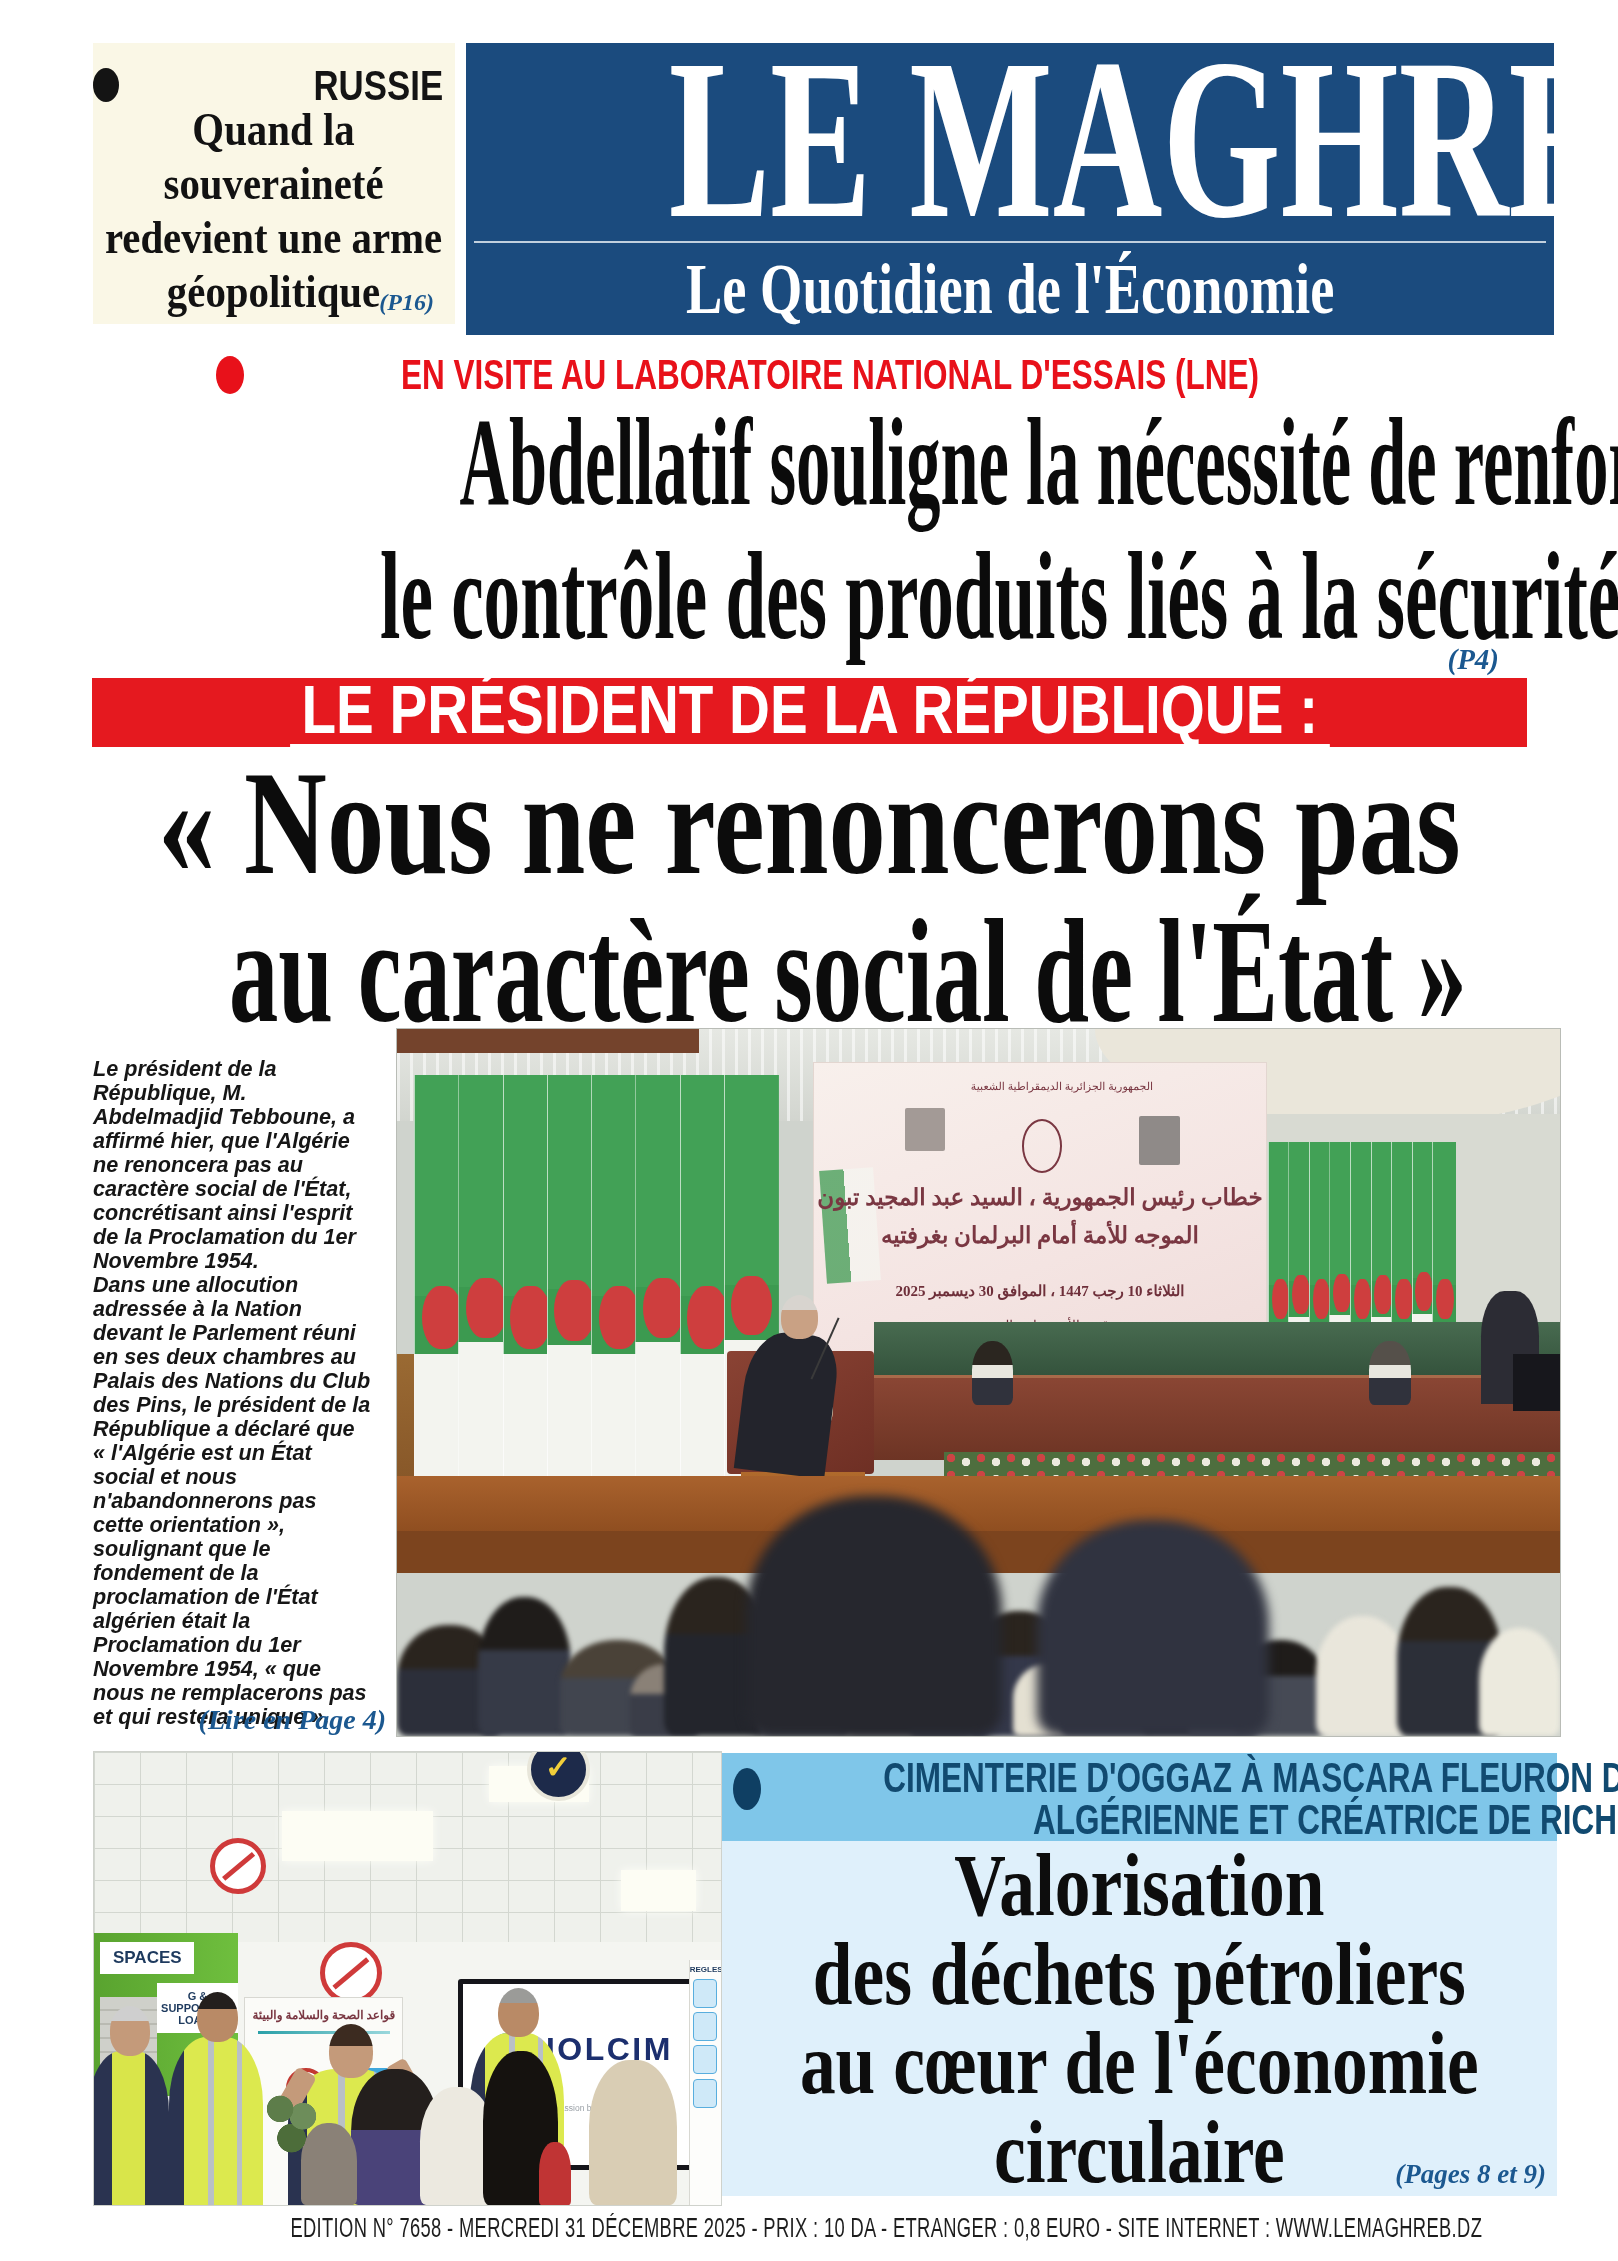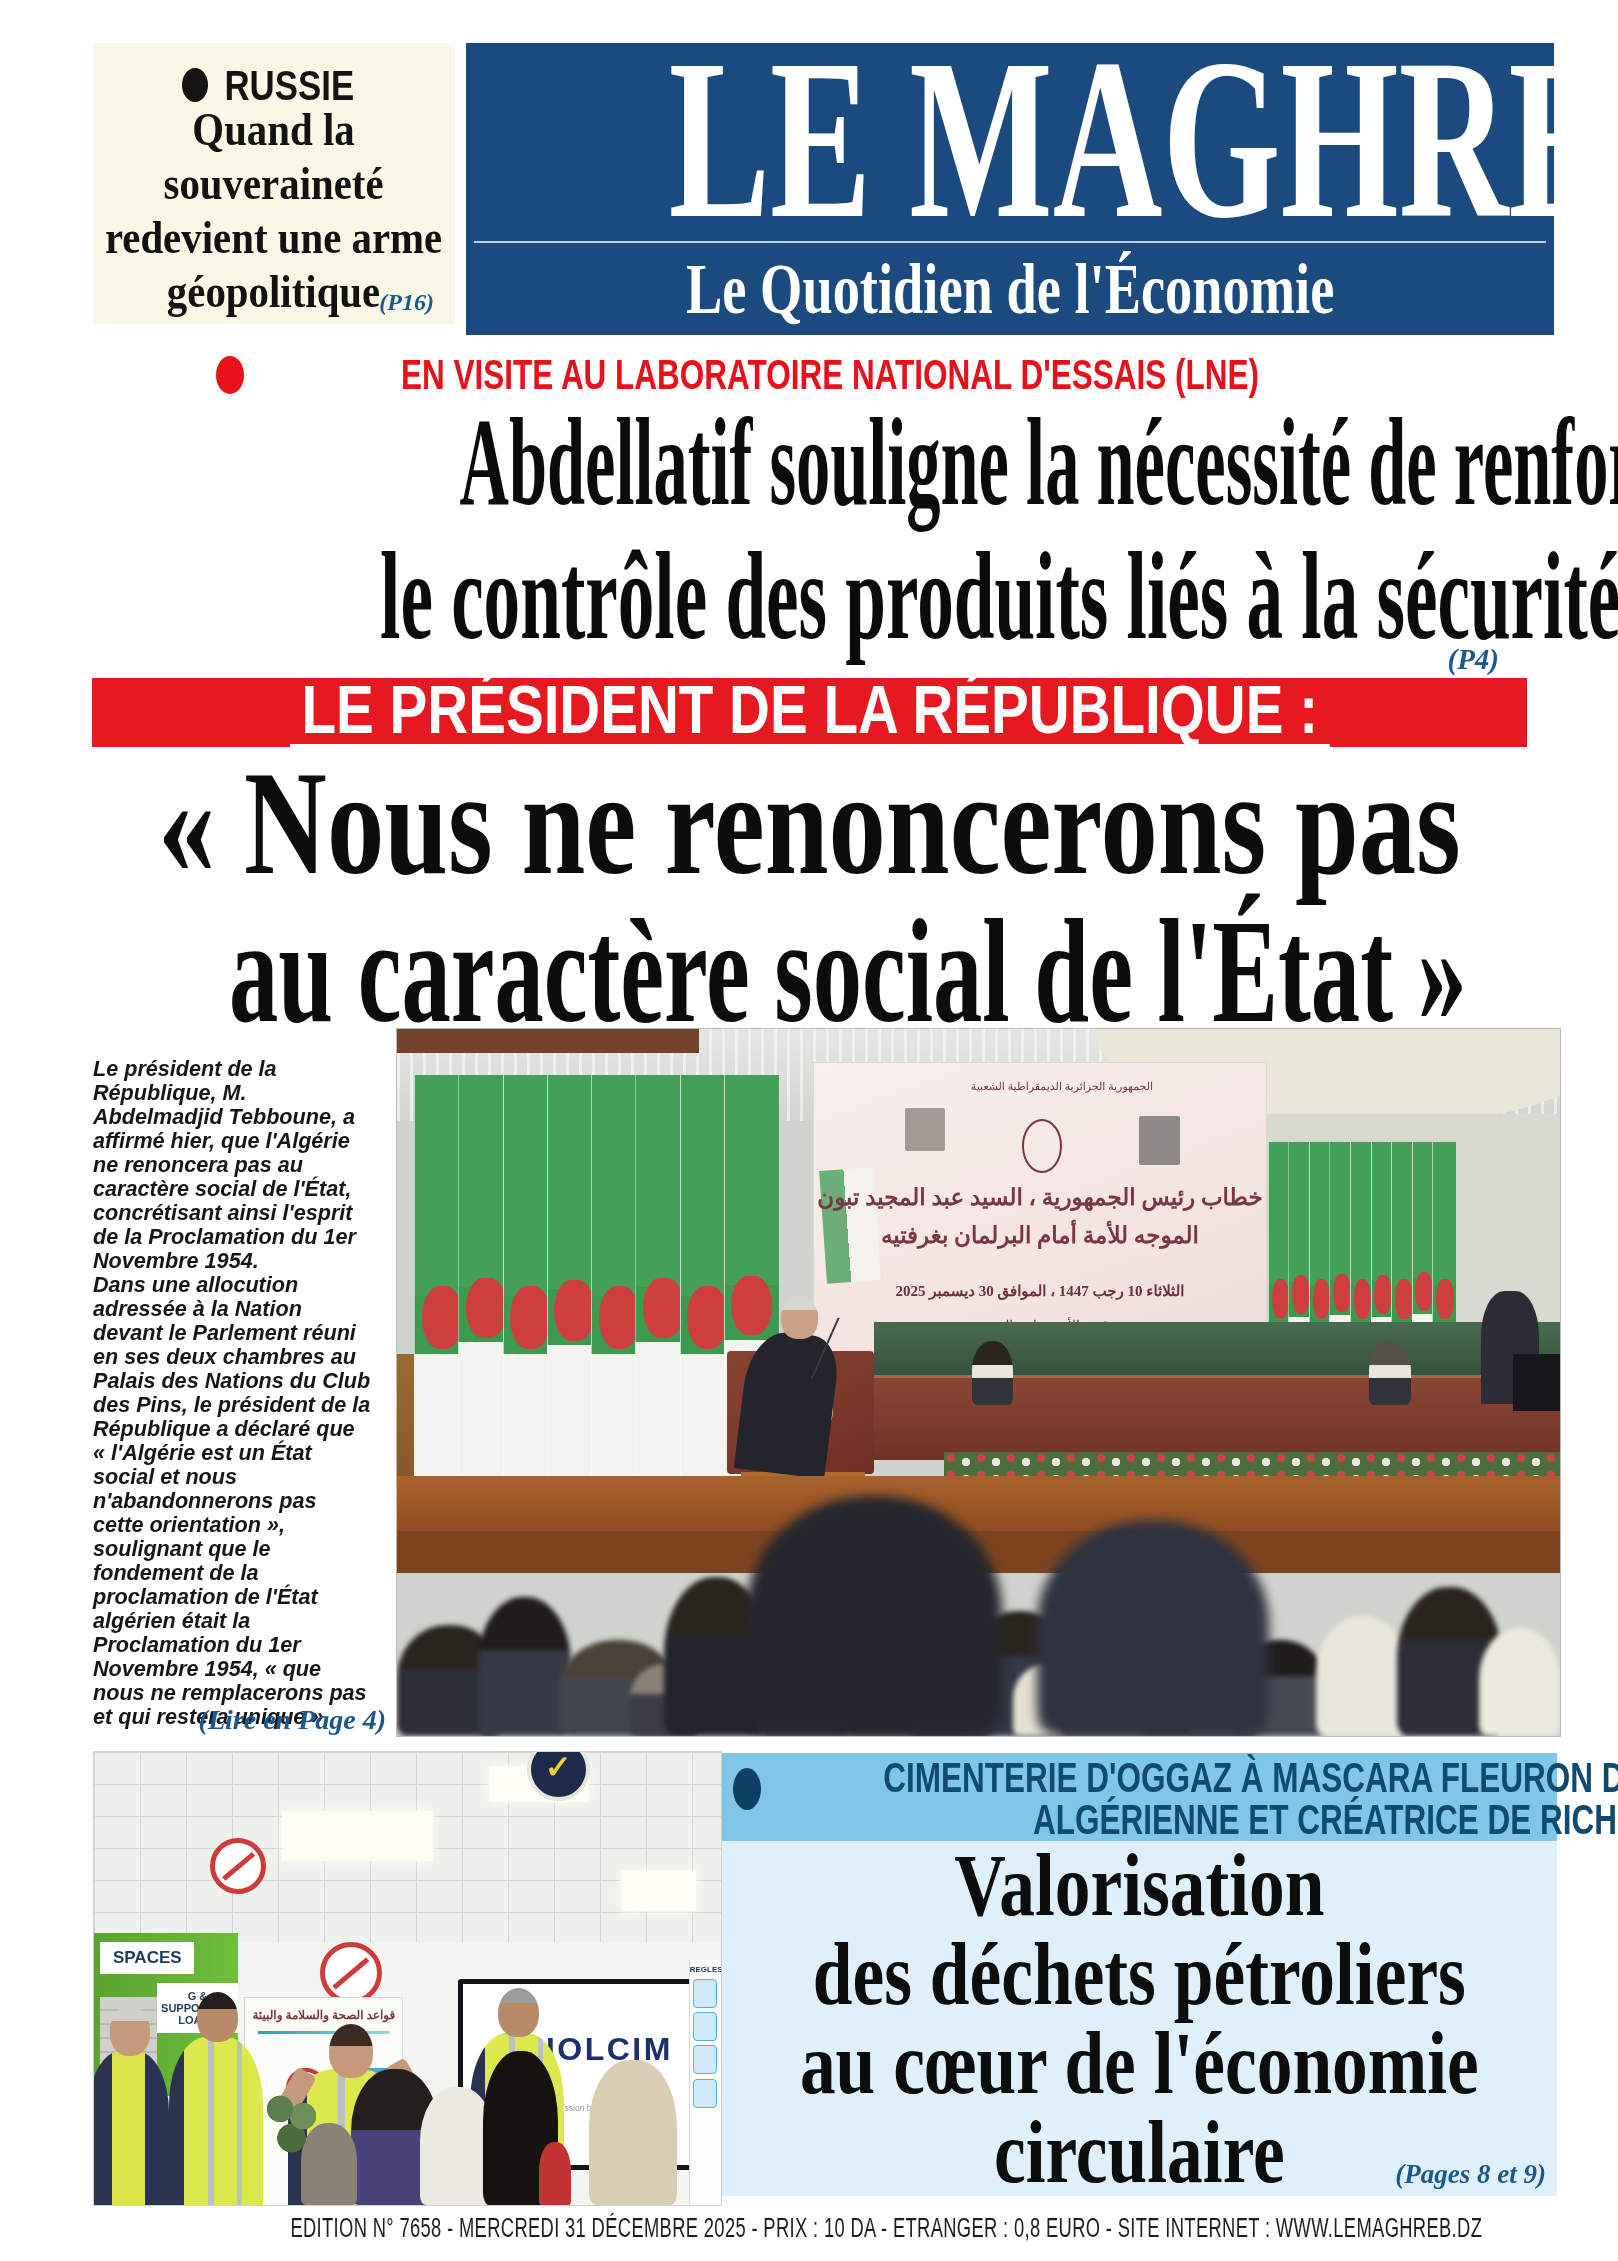--- a/index.html
+++ b/index.html
@@ -7,21 +7,21 @@
        font-family:"Liberation Serif","DejaVu Serif",serif;}
   .abs{position:absolute;}
   
   .t{position:absolute;left:0;right:0;text-align:center;}
   .t>span{display:inline-block;white-space:pre;text-align:center;}
   .serif{font-family:"Liberation Serif","DejaVu Serif",serif;}
   .sans{font-family:"Liberation Sans","DejaVu Sans",sans-serif;}
 
   
   .russie-box{left:93px;top:43px;width:362px;height:281px;background:#faf7e6;}
-  .russie-kicker{top:21px;height:42px;display:flex;align-items:center;justify-content:center;gap:5px;position:absolute;left:0;right:0;}
+  .russie-kicker{top:21px;height:42px;display:flex;align-items:center;justify-content:space-between;gap:5px;position:absolute;left:0;right:0;}
   .russie-bullet{width:26px;height:34px;background:#141414;border-radius:50%;}
   .russie-kicker span{font-family:"Liberation Sans","DejaVu Sans",sans-serif;font-weight:bold;font-size:41px;transform:scale(.85,1.05);display:inline-block;white-space:pre;color:#141414;}
   .russie-title{top:69px;font-weight:bold;font-size:43px;line-height:49px;color:#121212;}
   .russie-title>span{transform:scale(.95,1.1);}
   .pref{font-style:italic;font-weight:bold;color:#1b5890;}
 
   .masthead{left:466px;top:43px;width:1088px;height:292px;background:#1b4b7e;}
   .mh-title{top:-3px;height:199px;line-height:199px;font-weight:bold;font-size:211px;color:#ffffff;}
   .mh-title>span{transform:scale(.72,1.08);}
   .mh-rule{left:8px;right:8px;top:198px;height:2px;background:#dfe7ee;opacity:.85;position:absolute;}

